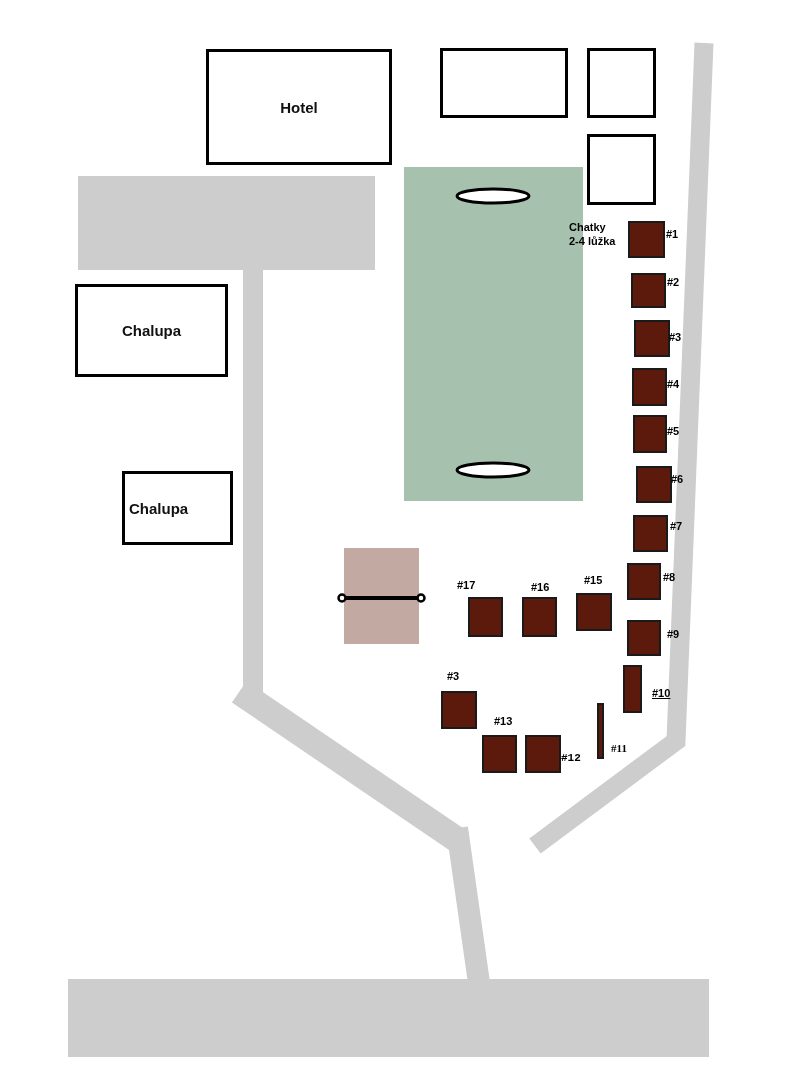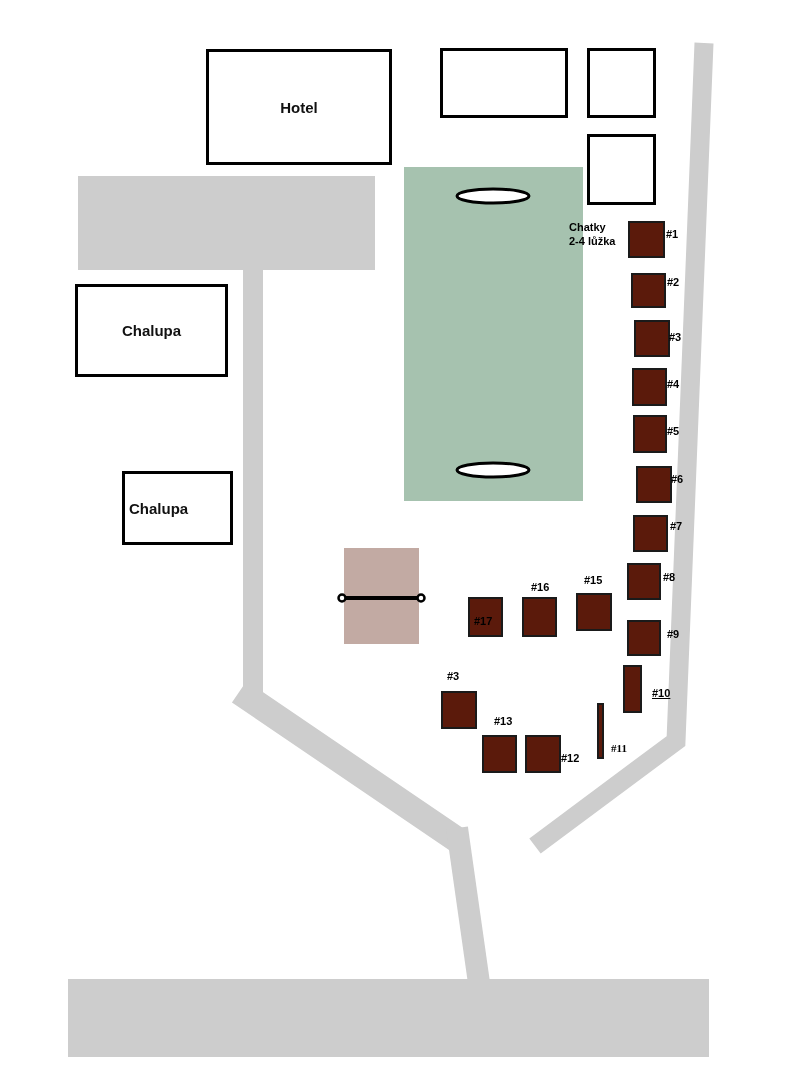--- a/index.html
+++ b/index.html
@@ -88,31 +88,31 @@
       <div class="cabin-label" style="left: 670px; top: 521px;">#7</div>
       <div class="cabin" style="left: 627px; top: 563px; width: 34px; height: 37px;"></div>
       <div class="cabin-label" style="left: 663px; top: 572px;">#8</div>
       <div class="cabin" style="left: 627px; top: 620px; width: 34px; height: 36px;"></div>
       <div class="cabin-label" style="left: 667px; top: 629px;">#9</div>
       <div class="cabin" style="left: 623px; top: 665px; width: 19px; height: 48px;"></div>
       <div class="cabin-label" style="left: 652px; top: 688px; text-decoration: underline;">#10</div>
       <div class="cabin" style="left: 597px; top: 703px; width: 7px; height: 56px;"></div>
       <div class="cabin-label" style="left: 611px; top: 743px; font-family: Liberation Serif, serif;">#11</div>
       <div class="cabin" style="left: 525px; top: 735px; width: 36px; height: 38px;"></div>
-      <div class="cabin-label" style="left: 561px; top: 753px;">#12</div>
+      <div class="cabin-label" style="left: 561px; top: 753px; font-family: Liberation Mono, monospace;">#12</div>
       <div class="cabin" style="left: 482px; top: 735px; width: 35px; height: 38px;"></div>
       <div class="cabin-label" style="left: 494px; top: 716px;">#13</div>
       <div class="cabin" style="left: 441px; top: 691px; width: 36px; height: 38px;"></div>
       <div class="cabin-label" style="left: 447px; top: 671px;">#3</div>
       <div class="cabin" style="left: 576px; top: 593px; width: 36px; height: 38px;"></div>
       <div class="cabin-label" style="left: 584px; top: 575px;">#15</div>
       <div class="cabin" style="left: 522px; top: 597px; width: 35px; height: 40px;"></div>
       <div class="cabin-label" style="left: 531px; top: 582px;">#16</div>
       <div class="cabin" style="left: 468px; top: 597px; width: 35px; height: 40px;"></div>
-      <div class="cabin-label" style="left: 474px; top: 580px; margin-top: 36px;">#17</div>
+      <div class="cabin-label" style="left: 457px; top: 580px;">#17</div>
     </div>
 
   <div class="note">
     <div>Chatky</div>
     <div>2-4 lůžka</div>
   </div>
 
 </div>
 
 </body></html>

